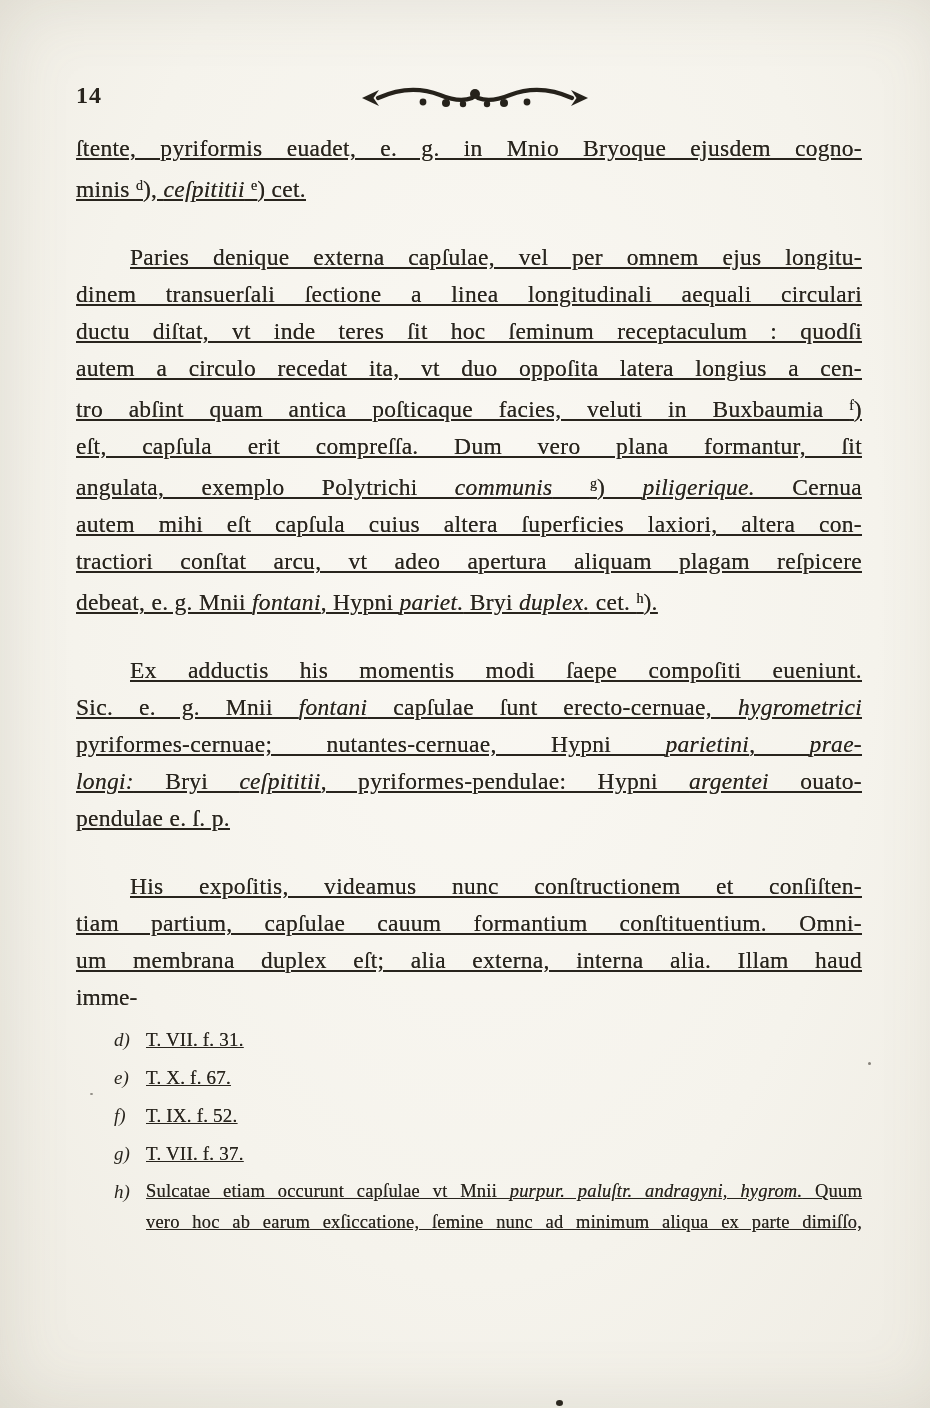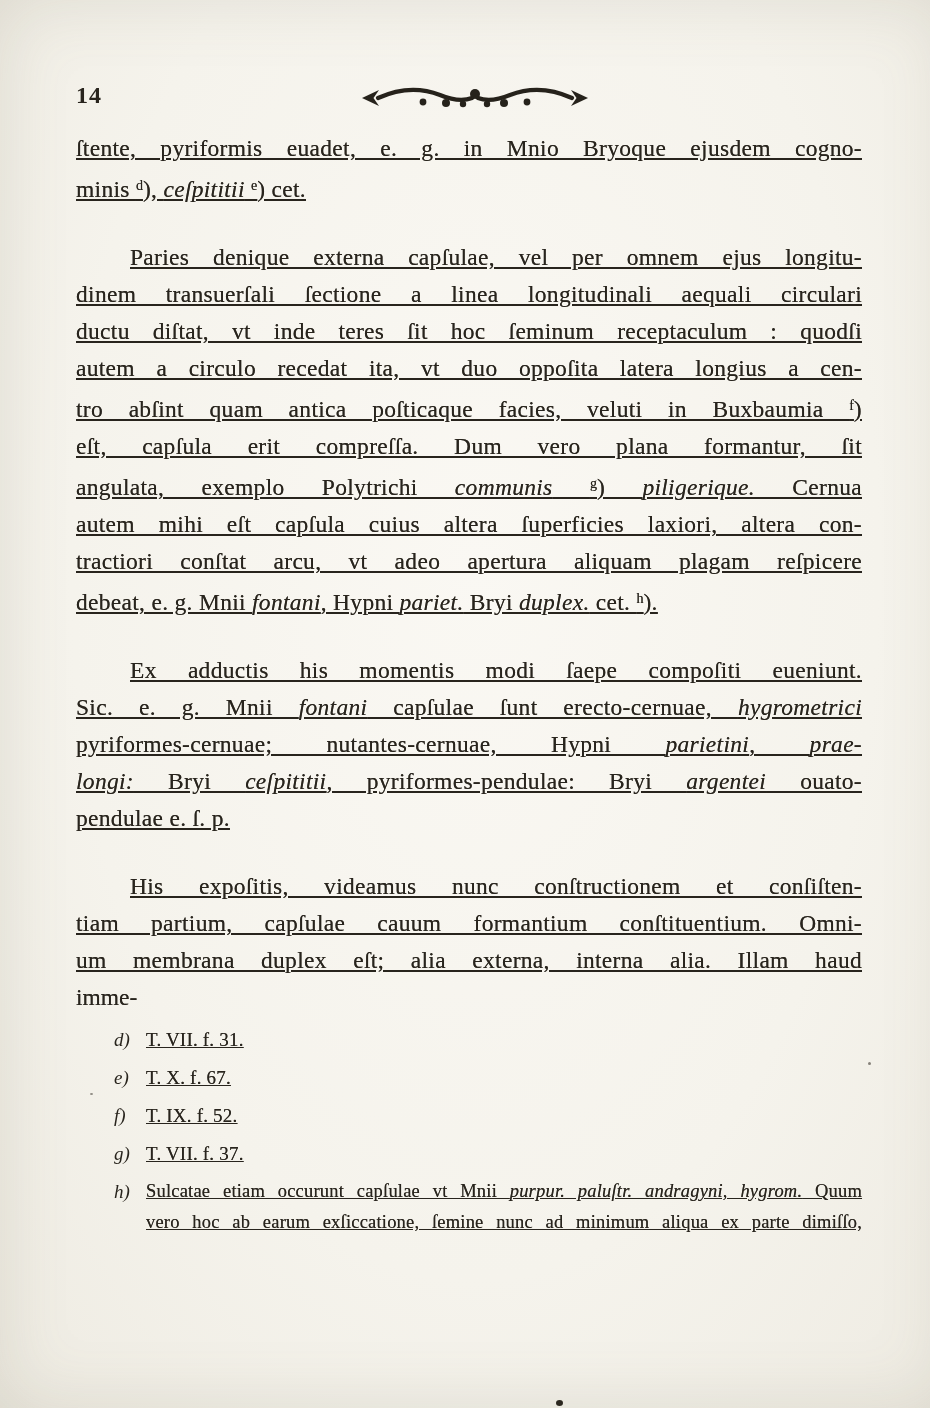--- a/index.html
+++ b/index.html
@@ -102,21 +102,21 @@
           <div class="line"><span>eſt, capſula erit compreſſa.  Dum vero plana formantur, ſit</span></div>
           <div class="line"><span>angulata, exemplo Polytrichi </span><span class="it">communis</span><span> </span><span class="sup">g</span><span>) </span><span class="it">piligerique.</span><span>  Cernua</span></div>
           <div class="line"><span>autem mihi eſt capſula cuius altera ſuperficies laxiori, altera con-</span></div>
           <div class="line"><span>tractiori conſtat arcu, vt adeo apertura aliquam plagam reſpicere</span></div>
           <div class="line last"><span>debeat, e. g. Mnii </span><span class="it">fontani</span><span>, Hypni </span><span class="it">pariet.</span><span> Bryi </span><span class="it">duplex.</span><span> cet. </span><span class="sup">h</span><span>).</span></div>
         </div>
         <div class="paragraph indent">
           <div class="line"><span>Ex adductis his momentis modi ſaepe compoſiti eueniunt.</span></div>
           <div class="line"><span>Sic. e. g. Mnii </span><span class="it">fontani</span><span> capſulae ſunt erecto-cernuae, </span><span class="it">hygrometrici</span></div>
           <div class="line"><span>pyriformes-cernuae; nutantes-cernuae, Hypni </span><span class="it">parietini</span><span>, </span><span class="it">prae-</span></div>
-          <div class="line"><span class="it">longi:</span><span> Bryi </span><span class="it">ceſpititii</span><span>, pyriformes-pendulae: Bryi </span><span class="it">argentei</span><span> ouato-</span></div>
+          <div class="line"><span class="it">longi:</span><span> Bryi </span><span class="it">ceſpititii</span><span>, pyriformes-pendulae: Hypni </span><span class="it">argentei</span><span> ouato-</span></div>
           <div class="line last"><span>pendulae e. ſ. p.</span></div>
         </div>
         <div class="paragraph indent">
           <div class="line"><span>His expoſitis, videamus nunc conſtructionem et conſiſten-</span></div>
           <div class="line"><span>tiam partium, capſulae cauum formantium conſtituentium.  Omni-</span></div>
           <div class="line"><span>um membrana duplex eſt; alia externa, interna alia.  Illam haud</span></div>
         </div>
       </div>
     <div class="catchword-row">imme-</div>
     <div class="footnotes">

